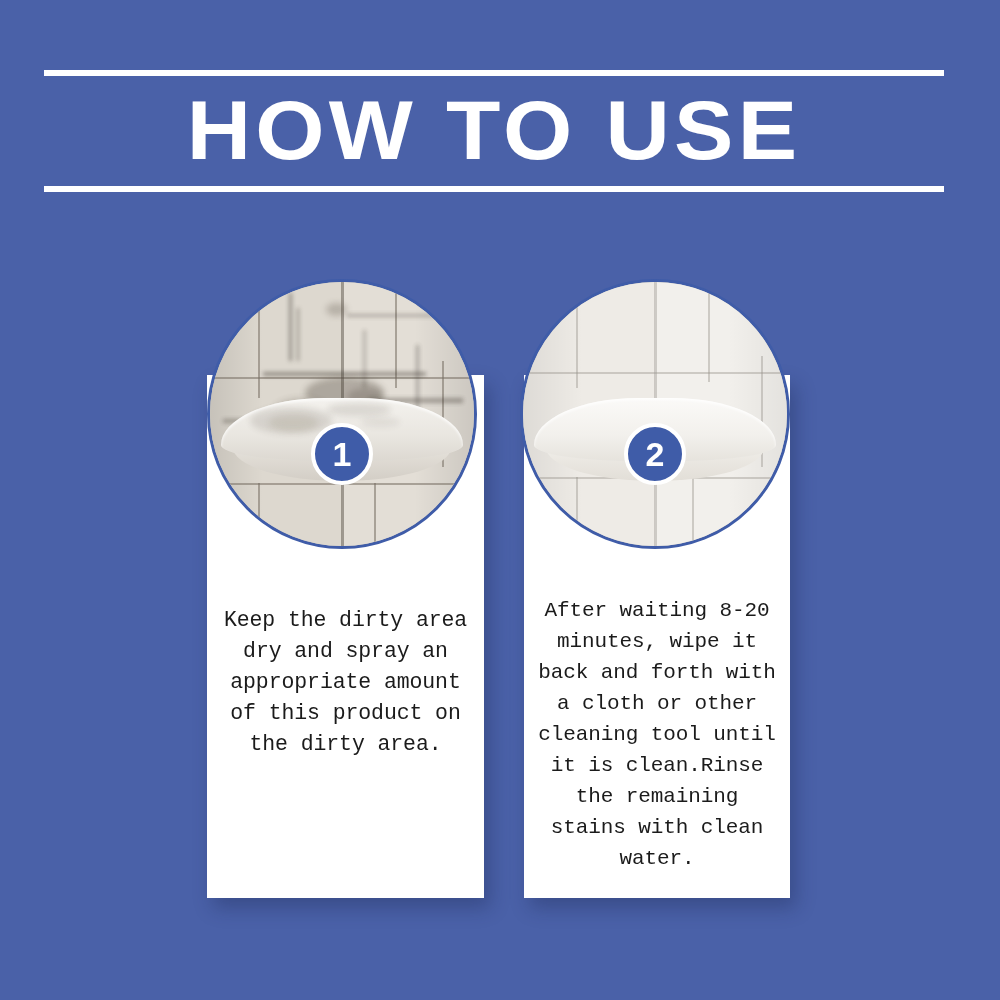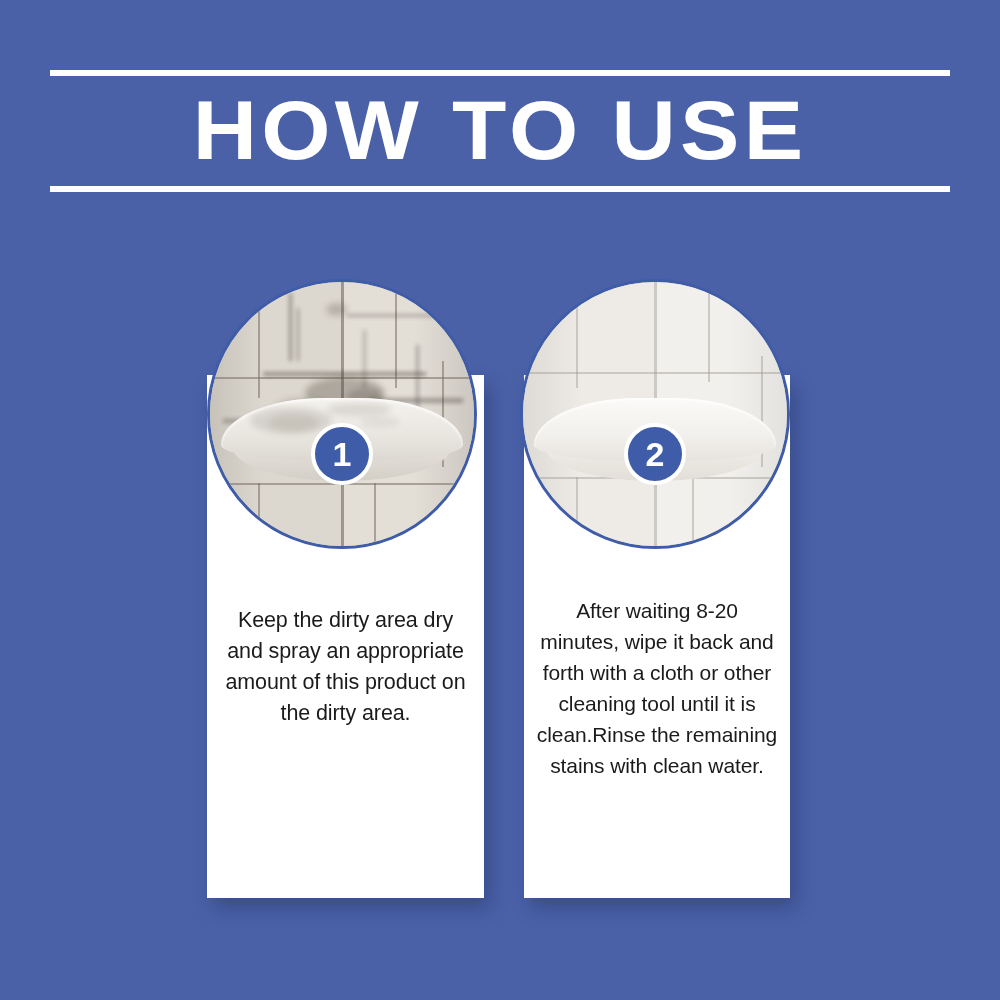--- a/index.html
+++ b/index.html
@@ -11,21 +11,21 @@
     height: 1000px;
     background: #4a61a8;
     font-family: "Liberation Sans", sans-serif;
     overflow: hidden;
     position: relative;
   }
 
   
   #header {
     position: absolute;
-    left: 50px;
+    left: 44px;
     top: 70px;
     width: 900px;
     height: 156px;
   }
   .rule {
     position: absolute;
     left: 0;
     width: 900px;
     height: 6px;
     background: #ffffff;
@@ -215,21 +215,21 @@
     text-align: center;
   }
 
   .card-text {
     position: absolute;
     left: 12px;
     right: 12px;
     top: 230px;
     text-align: center;
     color: #1b1b1b;
-    font-family: Liberation Sans, sans-serif;
+    font-family: Liberation Mono, monospace;
     font-size: 21.5px;
     line-height: 31px;
     letter-spacing: -0.1px;
   }
   #card-text-2 { top: 220px; font-size: 21px; }
 </style>
 </head>
 <body>
 
 <div id="header">

